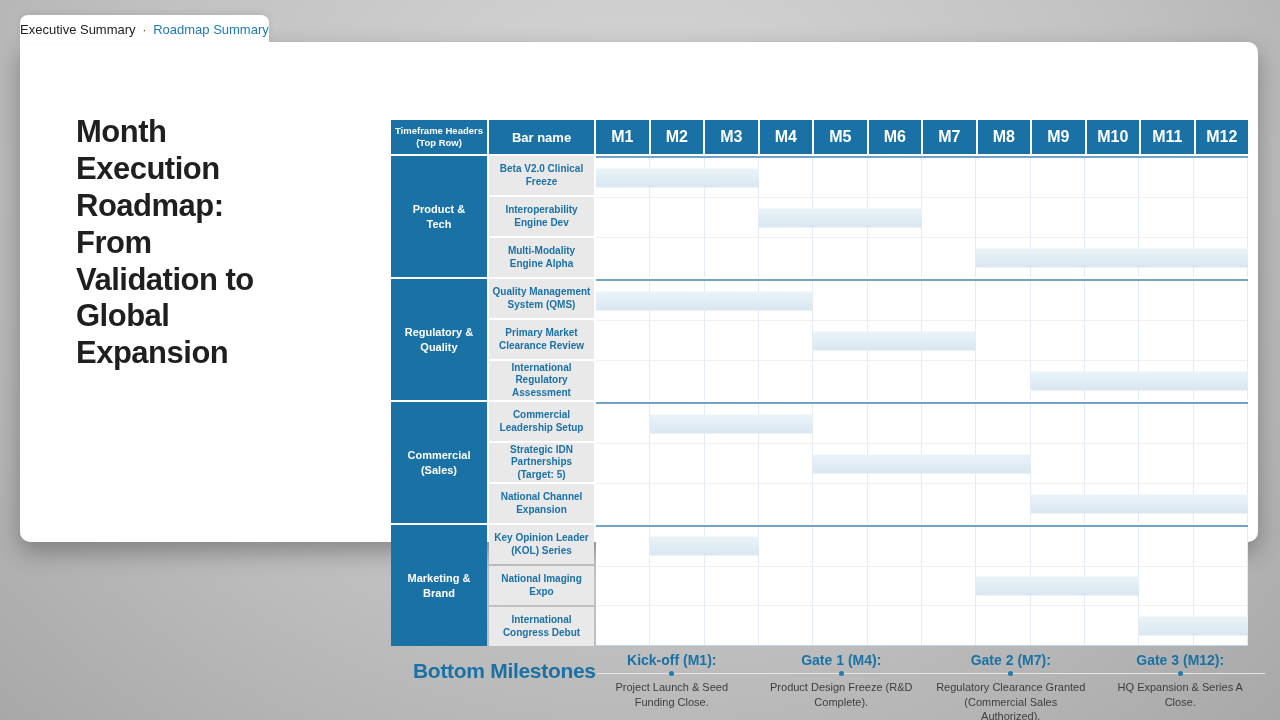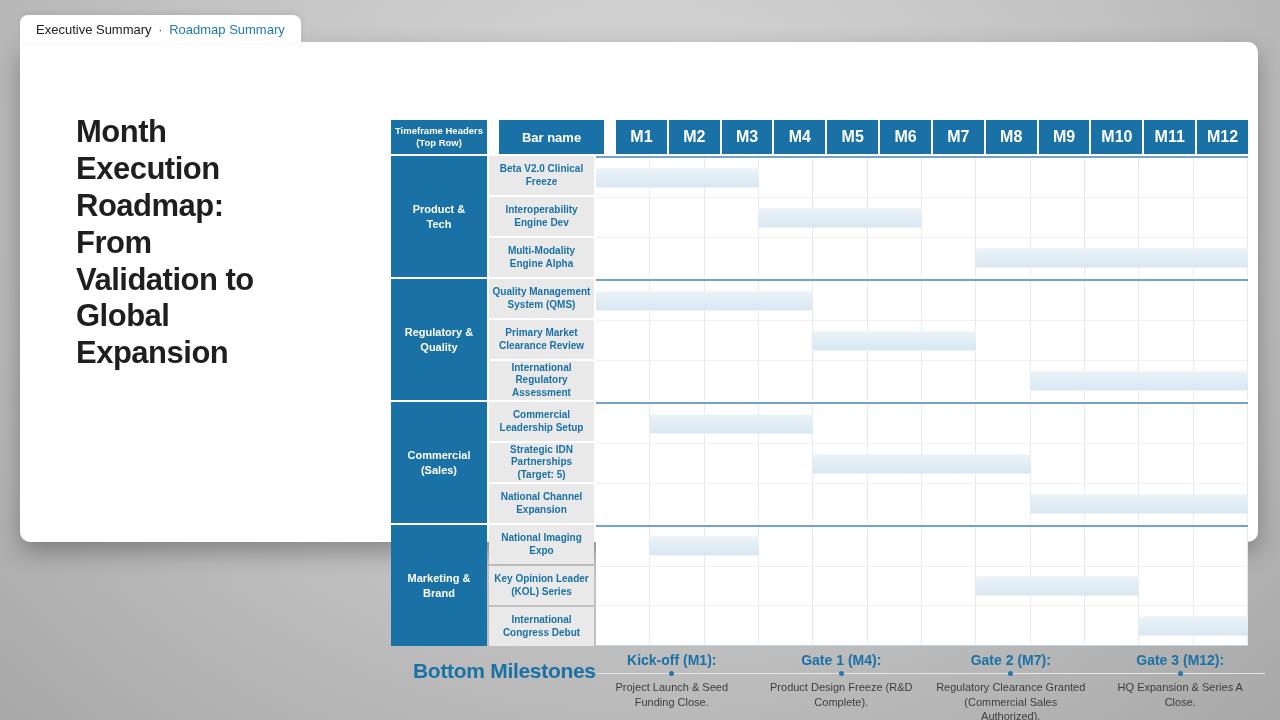--- a/index.html
+++ b/index.html
@@ -5,38 +5,38 @@
   * { margin:0; padding:0; box-sizing:border-box; }
   html,body { width:1280px; height:720px; overflow:hidden; }
   body {
     font-family:"Liberation Sans", sans-serif;
     background: radial-gradient(ellipse at 50% 25%, #d8d8d8 0%, #c2c2c2 55%, #a8a8a8 100%);
     position:relative;
   }
   .tab {
     position:absolute; left:20px; top:15px; height:28px;
     background:#ffffff; border-radius:8px 8px 0 0;
-    padding:0 16px; line-height:29px; font-size:13px; color:#222;
+    padding:0 0; line-height:29px; font-size:13px; color:#222;
     box-shadow:0 -2px 6px rgba(0,0,0,0.08); z-index:2; white-space:nowrap;
   }
   .tab .sep { color:#555; margin:0 3px; }
   .tab .link { color:#1e7ab5; cursor:pointer; }
   .card {
     position:absolute; left:20px; top:42px; width:1238px; height:500px;
     background:#ffffff; border-radius:0 10px 10px 10px;
     box-shadow:0 10px 24px rgba(0,0,0,0.30); z-index:1;
   }
   .title {
     position:absolute; left:56px; top:72px; width:215px;
     font-size:31px; font-weight:bold; line-height:1.19; color:#1f1f1f;
     letter-spacing:-0.5px;
   }
   
   .gantt { position:absolute; left:371px; top:78px; width:857px; }
-  .g-header { display:flex; gap:12px; height:34px; margin-bottom:2px; }
+  .g-header { display:flex; gap:2px; height:34px; margin-bottom:2px; }
   .h-cell {
     background:#1a71a6; color:#fff; font-weight:bold;
     display:flex; align-items:center; justify-content:center; text-align:center;
   }
   .h-corner { width:96px; font-size:9.5px; line-height:1.25; padding:0 2px; }
   .h-barname { width:105px; font-size:13px; }
   .h-months { flex:1; display:flex; gap:2px; }
   .m-cell { flex:1; background:#1a71a6; color:#fff; font-weight:bold; font-size:16px;
     display:flex; align-items:center; justify-content:center; }
   .section { display:flex; margin-bottom:2px; height:121px; }
@@ -161,22 +161,22 @@
               <div class="bar" style="left: 33.3333%; width: 33.3333%;"></div>
             </div>
             <div class="lane">
               <div class="bar" style="left: 66.6667%; width: 33.3333%;"></div>
             </div>
           </div>
         </div>
         <div class="section">
           <div class="group-cell">Marketing &amp; Brand</div>
           <div class="names-col">
+            <div class="name-cell">Key Opinion Leader (KOL) Series</div>
             <div class="name-cell">National Imaging Expo</div>
-            <div class="name-cell">Key Opinion Leader (KOL) Series</div>
             <div class="name-cell">International Congress Debut</div>
           </div>
           <div class="chart-area">
             <div class="lane">
               <div class="bar" style="left: 8.33333%; width: 16.6667%;"></div>
             </div>
             <div class="lane">
               <div class="bar" style="left: 58.3333%; width: 25%;"></div>
             </div>
             <div class="lane">

